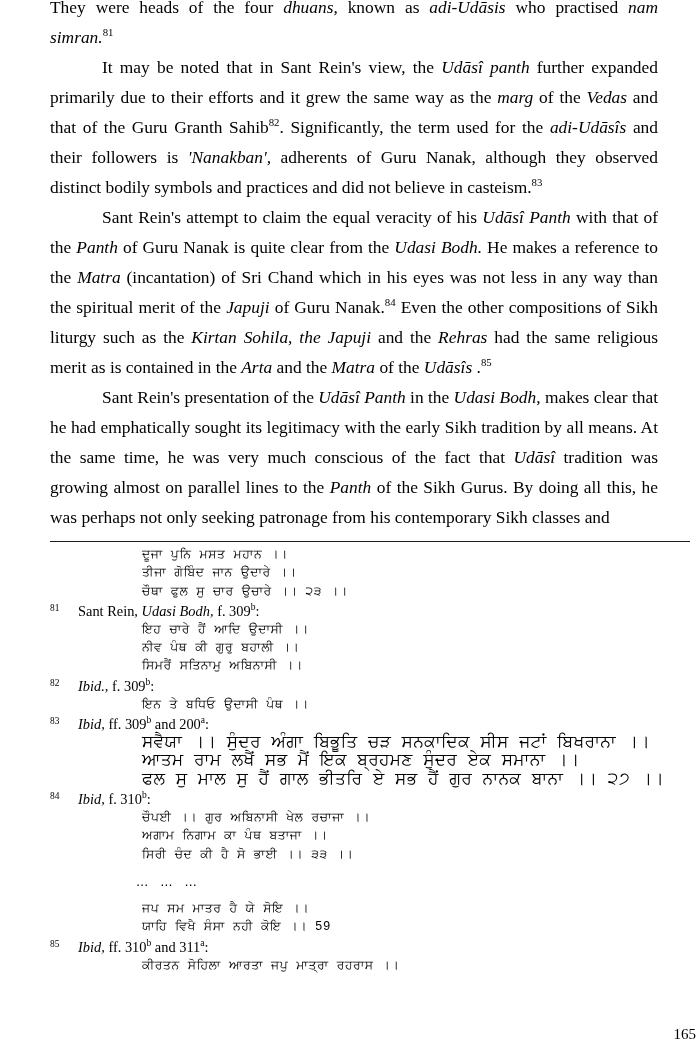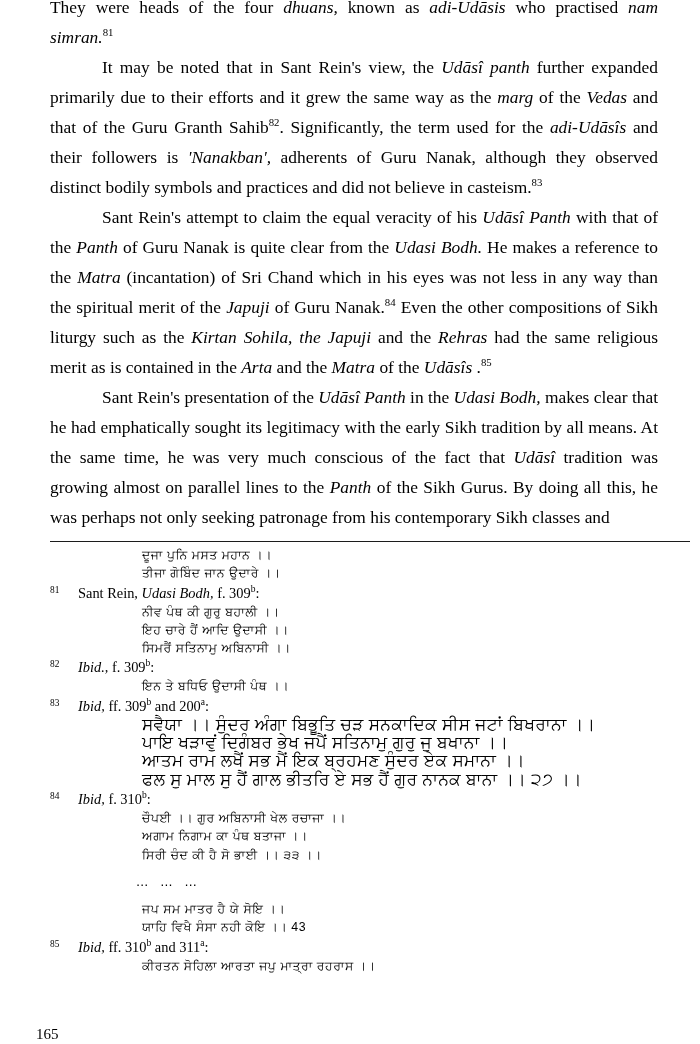--- a/index.html
+++ b/index.html
@@ -87,21 +87,21 @@
     margin-left: 28px;
     font-size: 14.4px;
     text-align: right;
   }
   .fn-head-text sup {
     font-size: 0.66em;
   }
   .gur-line {
     display: block;
     margin-left: 92px;
-    font-family: Liberation Sans, sans-serif;
+    font-family: Liberation Mono, monospace;
     font-size: 12.3px;
     line-height: 18.3px;
     letter-spacing: 0.6px;
     white-space: nowrap;
   }
   .gur-line.wide {
     font-size: 17px;
     letter-spacing: 0.3px;
   }
   .ellipsis-line {
@@ -110,23 +110,23 @@
     font-family: "DejaVu Sans", "Liberation Sans", sans-serif;
     font-size: 12.3px;
     line-height: 18.3px;
     letter-spacing: 4px;
   }
   .spacer-sm { display: block; height: 9px; }
   
   .page-number {
     position: absolute;
     left: 0;
-    right: 16px;
+    right: 4px;
     top: 1026px;
-    text-align: left;
+    text-align: right;
     font-size: 15px;
     margin-left: 36px;
   }
 </style>
 </head>
 <body>
 
 <div class="page">
 
   <div class="body-area" id="bodyArea">
@@ -134,47 +134,47 @@
       <p class="para indent"><span>It may be noted that in Sant Rein's view, the </span><i>Udāsî panth</i><span> further expanded primarily due to their efforts and it grew the same way as the </span><i>marg</i><span> of the </span><i>Vedas</i><span> and that of the Guru Granth Sahib</span><sup>82</sup><span>. Significantly, the term used for the </span><i>adi-Udāsîs</i><span> and their followers is </span><i>'Nanakban',</i><span> adherents of Guru Nanak, although they observed distinct bodily symbols and practices and did not believe in casteism.</span><sup>83</sup></p>
       <p class="para indent"><span>Sant Rein's attempt to claim the equal veracity of his </span><i>Udāsî Panth</i><span> with that of the </span><i>Panth</i><span> of Guru Nanak is quite clear from the </span><i>Udasi Bodh.</i><span> He makes a reference to the </span><i>Matra</i><span> (incantation) of Sri Chand which in his eyes was not less in any way than the spiritual merit of the </span><i>Japuji</i><span> of Guru Nanak.</span><sup>84</sup><span> Even the other compositions of Sikh liturgy such as the </span><i>Kirtan Sohila, the Japuji</i><span> and the </span><i>Rehras</i><span> had the same religious merit as is contained in the </span><i>Arta</i><span> and the </span><i>Matra</i><span> of the </span><i>Udāsîs</i><span> .</span><sup>85</sup></p>
       <p class="para indent"><span>Sant Rein's presentation of the </span><i>Udāsî  Panth</i><span> in the </span><i>Udasi Bodh,</i><span> makes clear that he had emphatically sought its legitimacy with the early Sikh tradition by all means. At the same time, he was very much conscious of the fact that </span><i>Udāsî</i><span> tradition was growing almost on parallel lines to the </span><i>Panth</i><span> of the Sikh Gurus. By doing all this, he was perhaps not only seeking patronage from his contemporary Sikh classes and</span></p>
     </div>
 
   <div class="fn-rule"></div>
 
   <div class="footnotes" id="footnotesArea">
       <span class="gur-line">ਦੂਜਾ  ਪੁਨਿ  ਮਸਤ  ਮਹਾਨ  ।।</span>
       <span class="gur-line">ਤੀਜਾ  ਗੋਬਿੰਦ  ਜਾਨ  ਉਦਾਰੇ  ।।</span>
+      <span class="gur-line">ਚੌਥਾ  ਫੁਲ  ਸੁ  ਚਾਰ  ਉਚਾਰੇ  ।।   ੨੩  ।।</span>
       <div class="fn-entry">
         <span class="fn-head"><span class="fn-num">81</span><span class="fn-head-text"><span>Sant Rein, </span><i>Udasi Bodh,</i><span> f. 309</span><sup>b</sup><span>:</span></span></span>
+        <span class="gur-line">ਇਹ  ਚਾਰੇ  ਹੈਂ  ਆਦਿ  ਉਦਾਸੀ  ।।</span>
         <span class="gur-line">ਨੀਵ  ਪੰਥ  ਕੀ  ਗੁਰੁ  ਬਹਾਲੀ  ।।</span>
-        <span class="gur-line">ਇਹ  ਚਾਰੇ  ਹੈਂ  ਆਦਿ  ਉਦਾਸੀ  ।।</span>
         <span class="gur-line">ਸਿਮਰੈਂ  ਸਤਿਨਾਮੁ  ਅਬਿਨਾਸੀ  ।।</span>
       </div>
       <div class="fn-entry">
         <span class="fn-head"><span class="fn-num">82</span><span class="fn-head-text"><i>Ibid.,</i><span> f. 309</span><sup>b</sup><span>:</span></span></span>
         <span class="gur-line">ਇਨ  ਤੇ  ਬਧਿਓ  ਉਦਾਸੀ  ਪੰਥ  ।।</span>
       </div>
       <div class="fn-entry">
         <span class="fn-head"><span class="fn-num">83</span><span class="fn-head-text"><i>Ibid,</i><span> ff. 309</span><sup>b</sup><span> and 200</span><sup>a</sup><span>:</span></span></span>
         <span class="gur-line wide">ਸਵੈਯਾ  ।।  ਸੁੰਦਰ  ਅੰਗਾ  ਬਿਭੂਤਿ  ਚੜ  ਸਨਕਾਦਿਕ  ਸੀਸ  ਜਟਾਂ  ਬਿਖਰਾਨਾ  ।।</span>
-        <span class="gur-line wide">ਪਾਇ  ਖੜਾਵੁਂ  ਦਿਗੰਬਰ  ਭੇਖ  ਜਪੈਂ  ਸਤਿਨਾਮੁ  ਗੁਰੁ  ਜੁ  ਬਖਾਨਾ  ।।</span>
         <span class="gur-line wide">ਆਤਮ  ਰਾਮ  ਲਖੈਂ  ਸਭ  ਮੈਂ  ਇਕ  ਬ੍ਰਹਮਣ  ਸੁੰਦਰ  ਏਕ  ਸਮਾਨਾ  ।।</span>
         <span class="gur-line wide">ਫਲ  ਸੁ  ਮਾਲ  ਸੁ  ਹੈਂ  ਗਾਲ  ਭੀਤਰਿ  ਏ  ਸਭ  ਹੈਂ  ਗੁਰ  ਨਾਨਕ  ਬਾਨਾ  ।।  ੨੭  ।।</span>
       </div>
       <div class="fn-entry">
         <span class="fn-head"><span class="fn-num">84</span><span class="fn-head-text"><i>Ibid,</i><span> f. 310</span><sup>b</sup><span>:</span></span></span>
         <span class="gur-line">ਚੌਪਈ  ।।  ਗੁਰ  ਅਬਿਨਾਸੀ  ਖੇਲ  ਰਚਾਜਾ  ।।</span>
         <span class="gur-line">ਅਗਾਮ  ਨਿਗਾਮ  ਕਾ  ਪੰਥ  ਬਤਾਜਾ  ।।</span>
         <span class="gur-line">ਸਿਰੀ  ਚੰਦ  ਕੀ  ਹੈ  ਸੋ  ਭਾਈ  ।।   ੩੩  ।।</span>
         <span class="spacer-sm"></span>
         <span class="ellipsis-line">…  …  …</span>
         <span class="spacer-sm"></span>
         <span class="gur-line">ਜਪ  ਸਮ  ਮਾਤਰ  ਹੈ  ਯੇ  ਸੋਇ  ।।</span>
-        <span class="gur-line">ਯਾਹਿ  ਵਿਖੈ  ਸੰਸਾ  ਨਹੀ  ਕੋਇ  ।।   43</span>
+        <span class="gur-line">ਯਾਹਿ  ਵਿਖੈ  ਸੰਸਾ  ਨਹੀ  ਕੋਇ  ।।   59</span>
       </div>
       <div class="fn-entry">
         <span class="fn-head"><span class="fn-num">85</span><span class="fn-head-text"><i>Ibid,</i><span> ff. 310</span><sup>b</sup><span> and 311</span><sup>a</sup><span>:</span></span></span>
         <span class="gur-line">ਕੀਰਤਨ  ਸੋਹਿਲਾ  ਆਰਤਾ  ਜਪੁ  ਮਾਤ੍ਰਾ  ਰਹਰਾਸ  ।।</span>
       </div>
     </div>
 
   <div class="page-number">165</div>
 
 </div>

